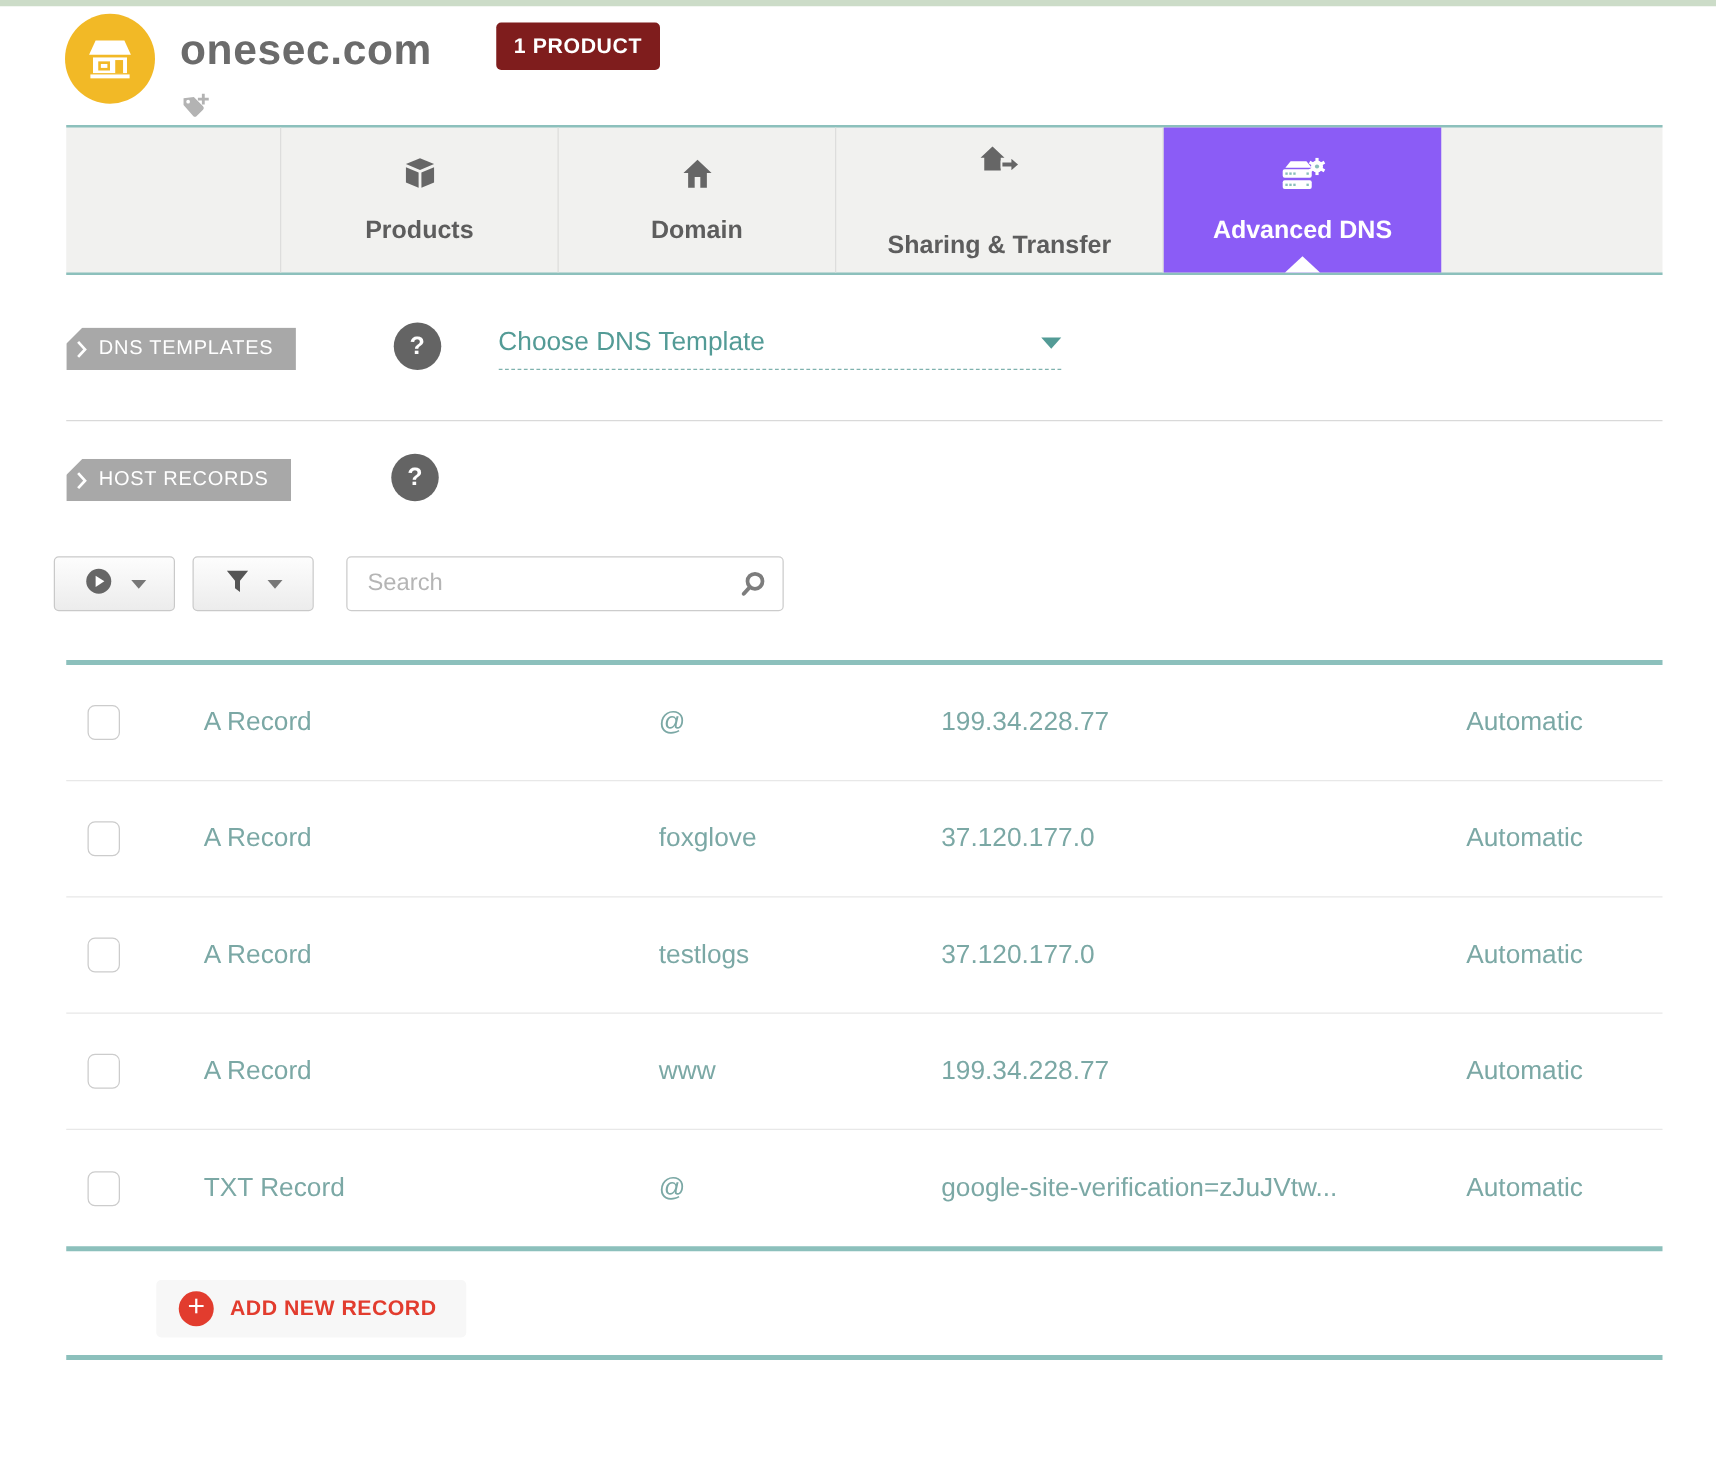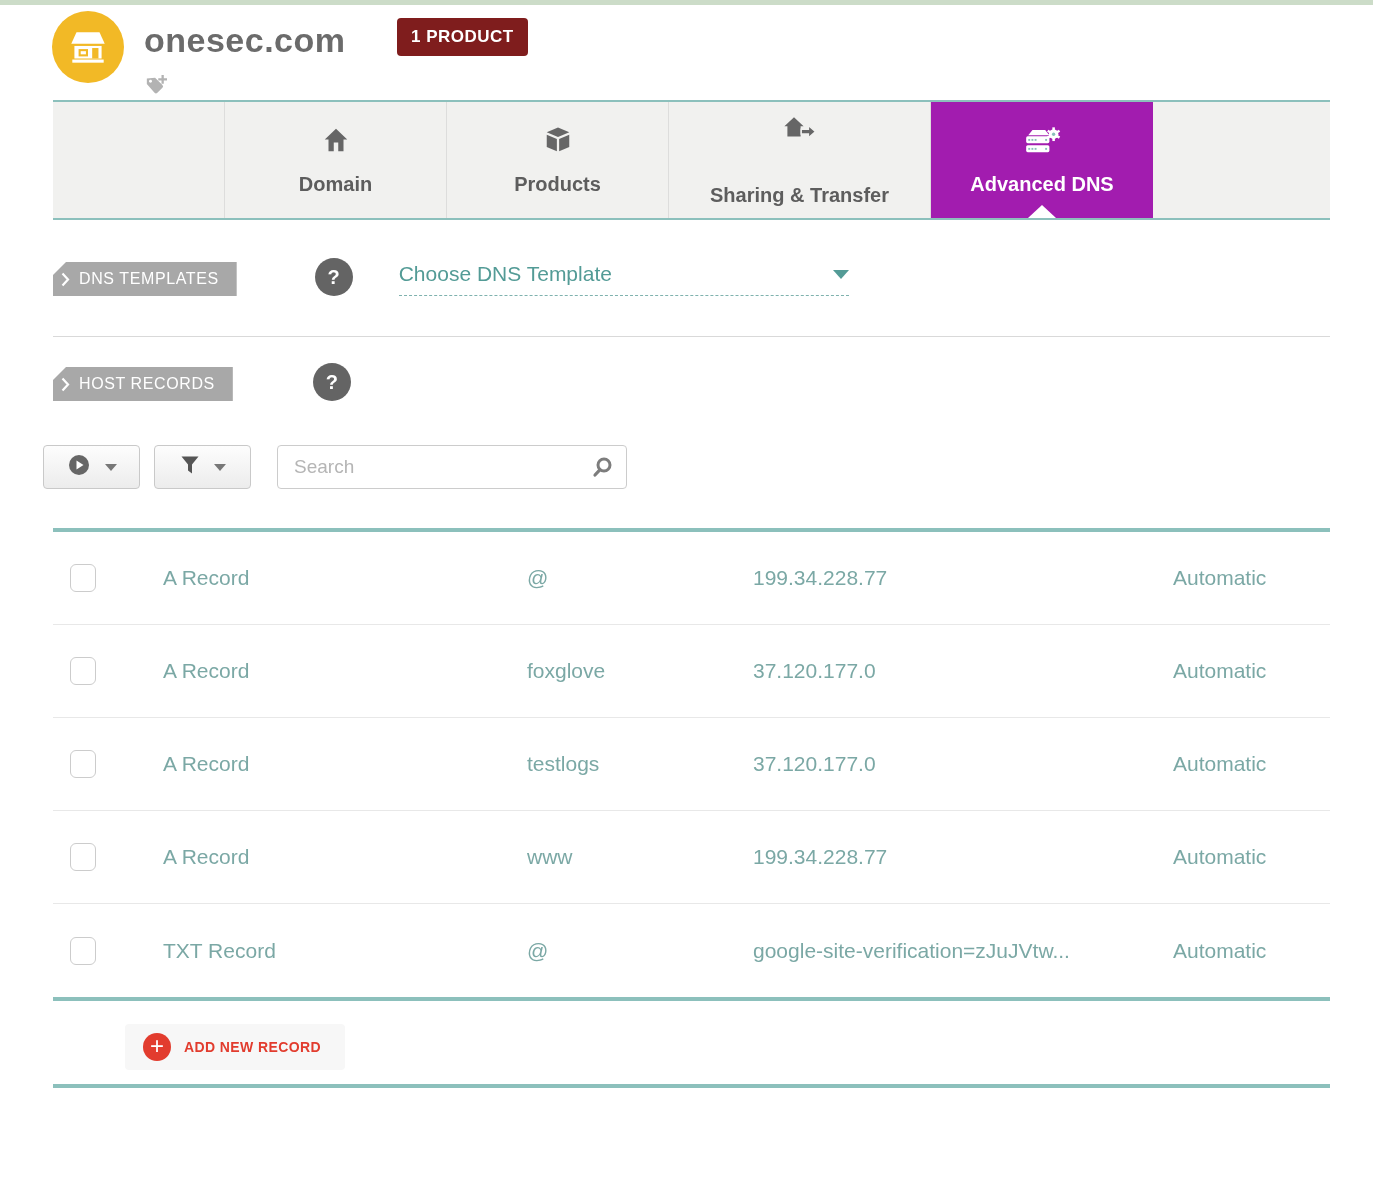--- a/index.html
+++ b/index.html
@@ -33,21 +33,21 @@
     background: #f1f1ef; border-top: 2px solid #8cc0bc; border-bottom: 2px solid #8cc0bc;
   }
   .tab-spacer { width: 172px; border-right: 1px solid #dddddc; }
   .tab-spacer.end { flex: 1; border-right: none; }
   .tab {
     width: 222px; border-right: 1px solid #dddddc; display: flex; flex-direction: column;
     align-items: center; justify-content: center; gap: 14px; cursor: pointer;
   }
   .tab.wide { width: 262px; gap: 37px; }
   .tab-label { font-size: 20px; font-weight: bold; color: #5d5d5d; }
-  .tab.active { background: #a21caf; border-right: none; position: relative; }
+  .tab.active { background: #8b5cf6; border-right: none; position: relative; }
   .tab.active .tab-label { color: #ffffff; }
   .tab.active::after {
     content: ""; position: absolute; bottom: 0; left: 50%; margin-left: -14px;
     border-left: 14px solid transparent; border-right: 14px solid transparent;
     border-bottom: 13px solid #ffffff;
   }
 
   
   .section-row { margin-left: 53px; display: flex; align-items: flex-end; }
   .dns-row { margin-top: 36px; height: 40px; }
@@ -123,21 +123,21 @@
   .add-btn {
     height: 46px; display: inline-flex; align-items: center; gap: 13px;
     background: #f7f7f7; border: none; border-radius: 4px; padding: 0 24px 0 18px;
     cursor: pointer;
   }
   .plus-circle {
     width: 28px; height: 28px; border-radius: 50%; background: #e23c2e;
     display: flex; align-items: center; justify-content: center;
   }
   .plus-circle span { color: #ffffff; font-size: 24px; font-weight: normal; line-height: 24px; margin-top: -3px; }
-  .add-label { font-size: 14px; font-weight: bold; color: #e23c2e; letter-spacing: 0.4px; }
+  .add-label { font-size: 17px; font-weight: bold; color: #e23c2e; letter-spacing: 0.4px; }
 
   .bottom-line { margin: 14px 0 0 53px; width: 1277px; height: 4px; background: #8cc0bc; }
 </style>
 </head>
 <body>
 
 <div class="top-strip"></div>
 
 <div class="header">
   <div class="store-circle">
@@ -162,35 +162,35 @@
     </svg>
   </div>
 </div>
 
 <div class="tabs">
   <div class="tab-spacer"></div>
 
   <div class="tab">
     <span>
       <svg width="30" height="30" viewBox="0 0 24 24" fill="#666666">
-        <path d="M12 3 L21 11.5 H18 V21 H13.8 V14 H10.2 V21 H6 V11.5 H3 Z"></path>
-      </svg>
-    </span>
-    <span class="tab-label">Domain</span>
-  </div>
-
-  <div class="tab">
-    <span>
-      <svg width="30" height="30" viewBox="0 0 24 24" fill="#666666">
         <path d="M12 2 L21 5.8 L12 9.6 L3 5.8 Z"></path>
         <path d="M3 7.8 L11.1 11.2 V21 L3 17.6 Z"></path>
         <path d="M21 7.8 L12.9 11.2 V21 L21 17.6 Z"></path>
       </svg>
     </span>
     <span class="tab-label">Products</span>
+  </div>
+
+  <div class="tab">
+    <span>
+      <svg width="30" height="30" viewBox="0 0 24 24" fill="#666666">
+        <path d="M12 3 L21 11.5 H18 V21 H13.8 V14 H10.2 V21 H6 V11.5 H3 Z"></path>
+      </svg>
+    </span>
+    <span class="tab-label">Domain</span>
   </div>
 
   <div class="tab wide">
     <span>
       <svg width="36" height="30" viewBox="0 0 30 24" fill="#666666">
         <path d="M10 3 L18 10.5 H15.5 V19 H4.5 V10.5 H2 Z"></path>
         <path d="M16 13 h6 v-3.2 l6 5.2 -6 5.2 V17 h-6 Z" stroke="#f1f1ef" stroke-width="1.2"></path>
       </svg>
     </span>
     <span class="tab-label">Sharing &amp; Transfer</span>

